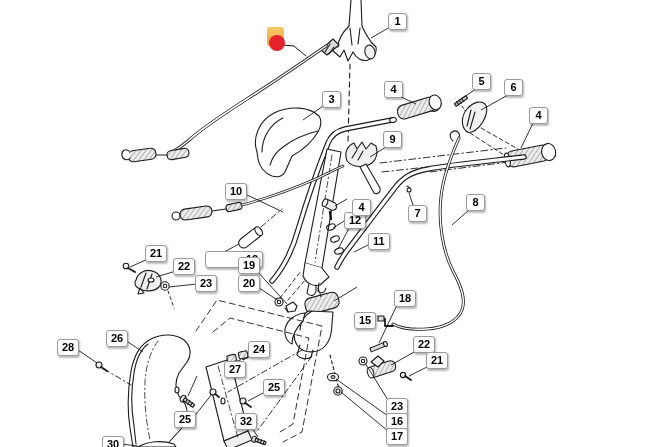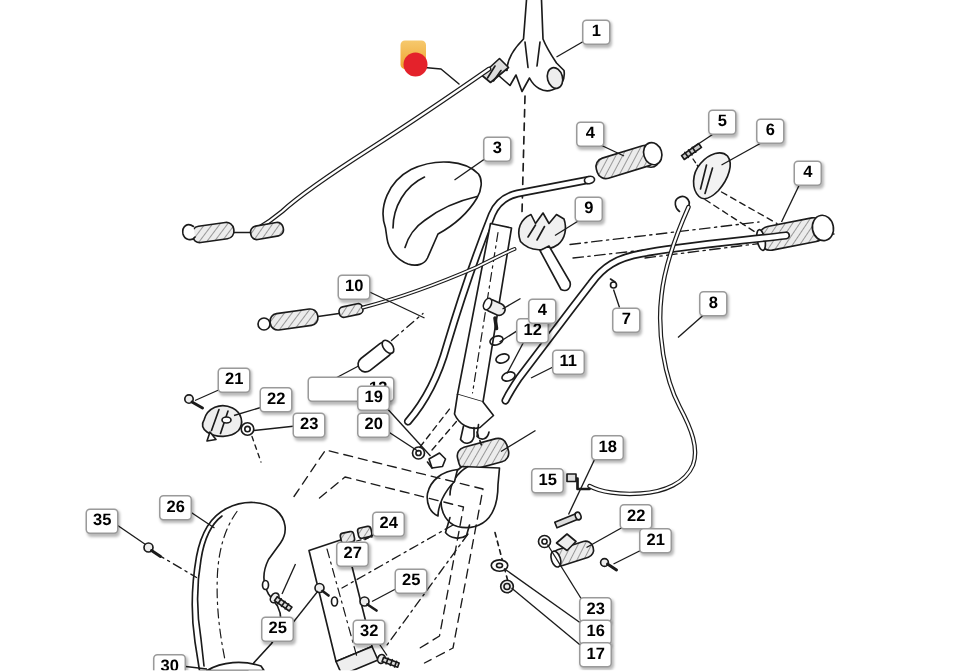--- a/index.html
+++ b/index.html
@@ -350,21 +350,21 @@
       <div class="plabel" style="left: 173px; top: 258px;">22</div>
       <div class="plabel" style="left: 195px; top: 275px;">23</div>
       <div class="plabel" style="left: 354px; top: 273px; margin-top: 39px;">15</div>
       <div class="plabel" style="left: 394px; top: 290px;">18</div>
       <div class="plabel" style="left: 413px; top: 336px;">22</div>
       <div class="plabel" style="left: 426px; top: 352px;">21</div>
       <div class="plabel" style="left: 386px; top: 398px;">23</div>
       <div class="plabel" style="left: 386px; top: 413px;">16</div>
       <div class="plabel" style="left: 386px; top: 428px;">17</div>
       <div class="plabel" style="left: 106px; top: 330px;">26</div>
-      <div class="plabel" style="left: 57px; top: 339px;">35</div>
+      <div class="plabel" style="left: 57px; top: 339px;">28</div>
       <div class="plabel" style="left: 204px; top: 361px; margin-left: 20px;">27</div>
       <div class="plabel" style="left: 248px; top: 341px;">24</div>
       <div class="plabel" style="left: 263px; top: 379px;">25</div>
       <div class="plabel" style="left: 174px; top: 411px;">25</div>
       <div class="plabel" style="left: 235px; top: 413px;">32</div>
       <div class="plabel" style="left: 102px; top: 436px;">30</div>
     </div>
 
 </div>
 

